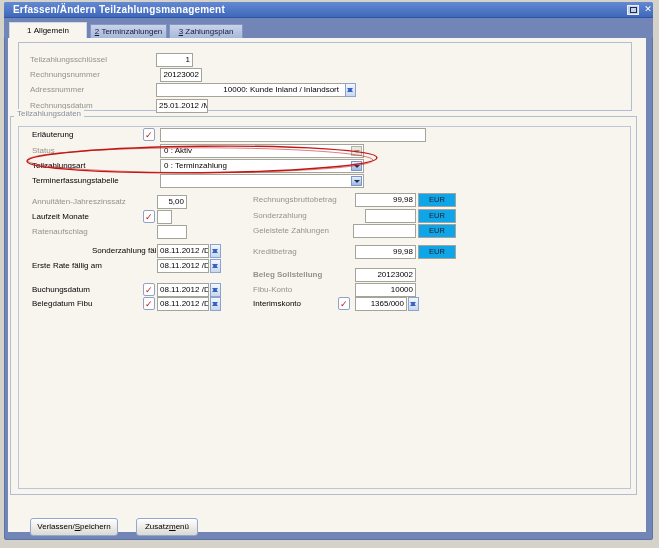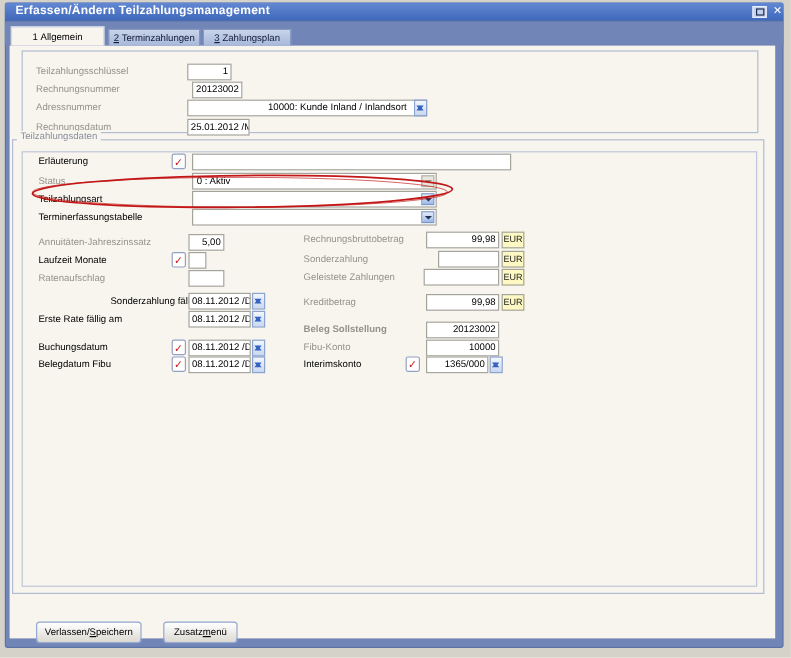--- a/index.html
+++ b/index.html
@@ -40,21 +40,21 @@
   .cval-indent{padding-left:18px !important;}
   .dd-btn{position:absolute;right:1px;top:1px;width:11px;height:10px;background:linear-gradient(#e6eefb,#9cb8e6);border:1px solid #7b97c9;box-sizing:border-box;cursor:pointer;}
   .dd-btn::after{content:"";position:absolute;left:2px;top:3px;border:3px solid transparent;border-top:3px solid #1f3050;}
   .dd-dis{background:#e8e6dd;border-color:#b4b2a8;cursor:default;}
   .dd-dis::after{border-top-color:#8f8e85;}
   .spinbtn{width:11px;height:14px;background:linear-gradient(#f3f7fd,#c9d7ef);border:1px solid #8ba3cf;box-sizing:border-box;cursor:pointer;}
   .spinbtn::before{content:"";position:absolute;left:1px;top:1px;border:3px solid transparent;border-bottom:4px solid #3563c2;}
   .spinbtn::after{content:"";position:absolute;left:1px;bottom:1px;border:3px solid transparent;border-top:4px solid #3563c2;}
   .note-icon{width:12px;height:13px;background:#fff;border:1px solid #93a2c4;border-radius:2px;box-sizing:border-box;cursor:pointer;}
   .note-icon::after{content:"✓";position:absolute;left:1px;top:1px;color:#c31717;font-size:9px;font-weight:bold;line-height:10px;}
-  .unit{width:19px;height:14px;background:#fef9c3;border:1px solid #a5a49b;box-sizing:border-box;line-height:12px;text-align:center;font-size:7.5px;color:#222;}
+  .unit{width:38px;height:14px;background:#0ea5e9;border:1px solid #a5a49b;box-sizing:border-box;line-height:12px;text-align:center;font-size:7.5px;color:#222;}
   
   .btn{height:18px;background:linear-gradient(#ffffff,#dbd9d1);border:1px solid #93a7cf;border-radius:3px;box-sizing:border-box;text-align:center;line-height:16px;font-size:8px;cursor:pointer;white-space:nowrap;}
   
   .annot{pointer-events:none;}
 </style>
 </head>
 <body>
 
 <div class="abs win-frame"></div>
 <div class="abs titlebar"></div>
@@ -100,20 +100,21 @@
 <div class="abs fld" style="left:160px;top:128px;width:266px;"></div>
 
 <div class="abs lbl dis" style="left:32px;top:146px;">Status</div>
 <div class="abs fld combo" style="left:160px;top:144px;width:204px;">
   <span class="cval">0 : Aktiv</span>
   <span class="dd-btn dd-dis"></span>
 </div>
 
 <div class="abs lbl" style="left:32px;top:161px;">Teilzahlungsart</div>
 <div class="abs fld combo" style="left:160px;top:159px;width:204px;">
+  <span class="cval">0 : Terminzahlung</span>
   <span class="dd-btn"></span>
 </div>
 
 <div class="abs lbl" style="left:32px;top:176px;">Terminerfassungstabelle</div>
 <div class="abs fld combo" style="left:160px;top:174px;width:204px;">
   <span class="dd-btn"></span>
 </div>
 
 <div class="abs lbl dis" style="left:32px;top:197px;">Annuitäten-Jahreszinssatz</div>
 <div class="abs fld right" style="left:157px;top:195px;width:30px;">5,00</div>

